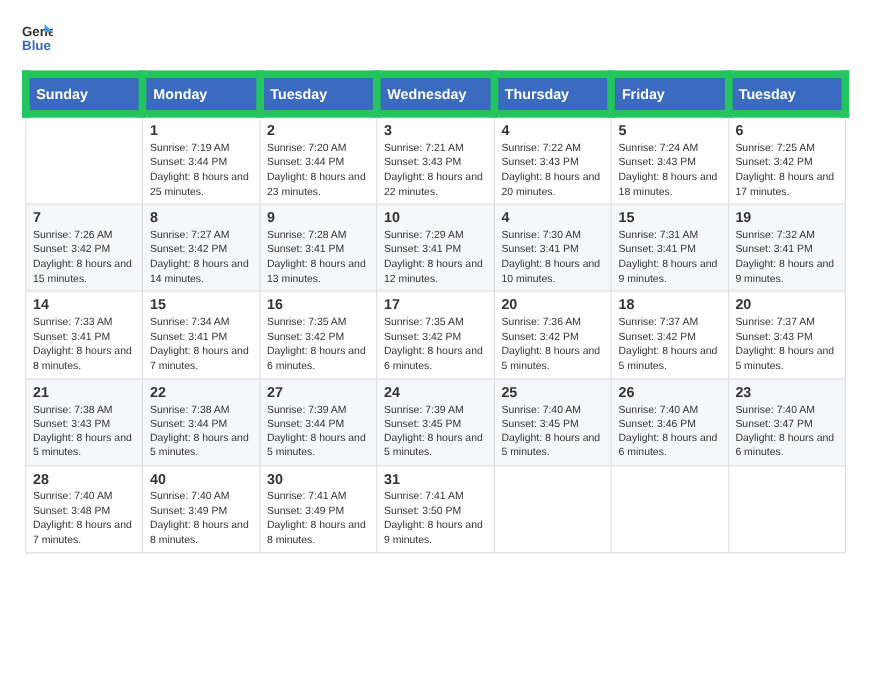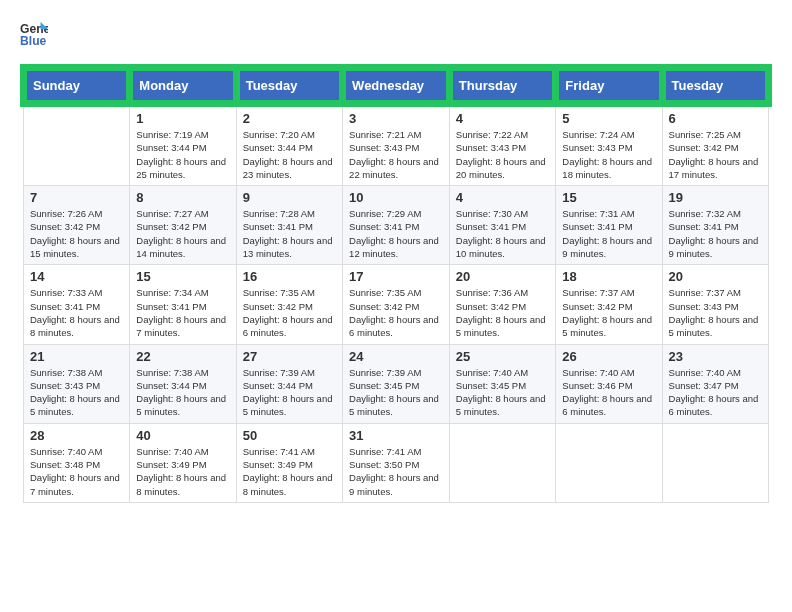--- a/index.html
+++ b/index.html
@@ -230,21 +230,21 @@
       <tr>
         <td>
           <span class="day-number">28</span>
           <div class="day-info">Sunrise: 7:40 AM<br>Sunset: 3:48 PM<br>Daylight: 8 hours and 7 minutes.</div>
         </td>
         <td>
           <span class="day-number">40</span>
           <div class="day-info">Sunrise: 7:40 AM<br>Sunset: 3:49 PM<br>Daylight: 8 hours and 8 minutes.</div>
         </td>
         <td>
-          <span class="day-number">50</span>
+          <span class="day-number">30</span>
           <div class="day-info">Sunrise: 7:41 AM<br>Sunset: 3:49 PM<br>Daylight: 8 hours and 8 minutes.</div>
         </td>
         <td>
           <span class="day-number">31</span>
           <div class="day-info">Sunrise: 7:41 AM<br>Sunset: 3:50 PM<br>Daylight: 8 hours and 9 minutes.</div>
         </td>
         <td class="empty-cell"></td>
         <td class="empty-cell"></td>
         <td class="empty-cell"></td>
       </tr>

